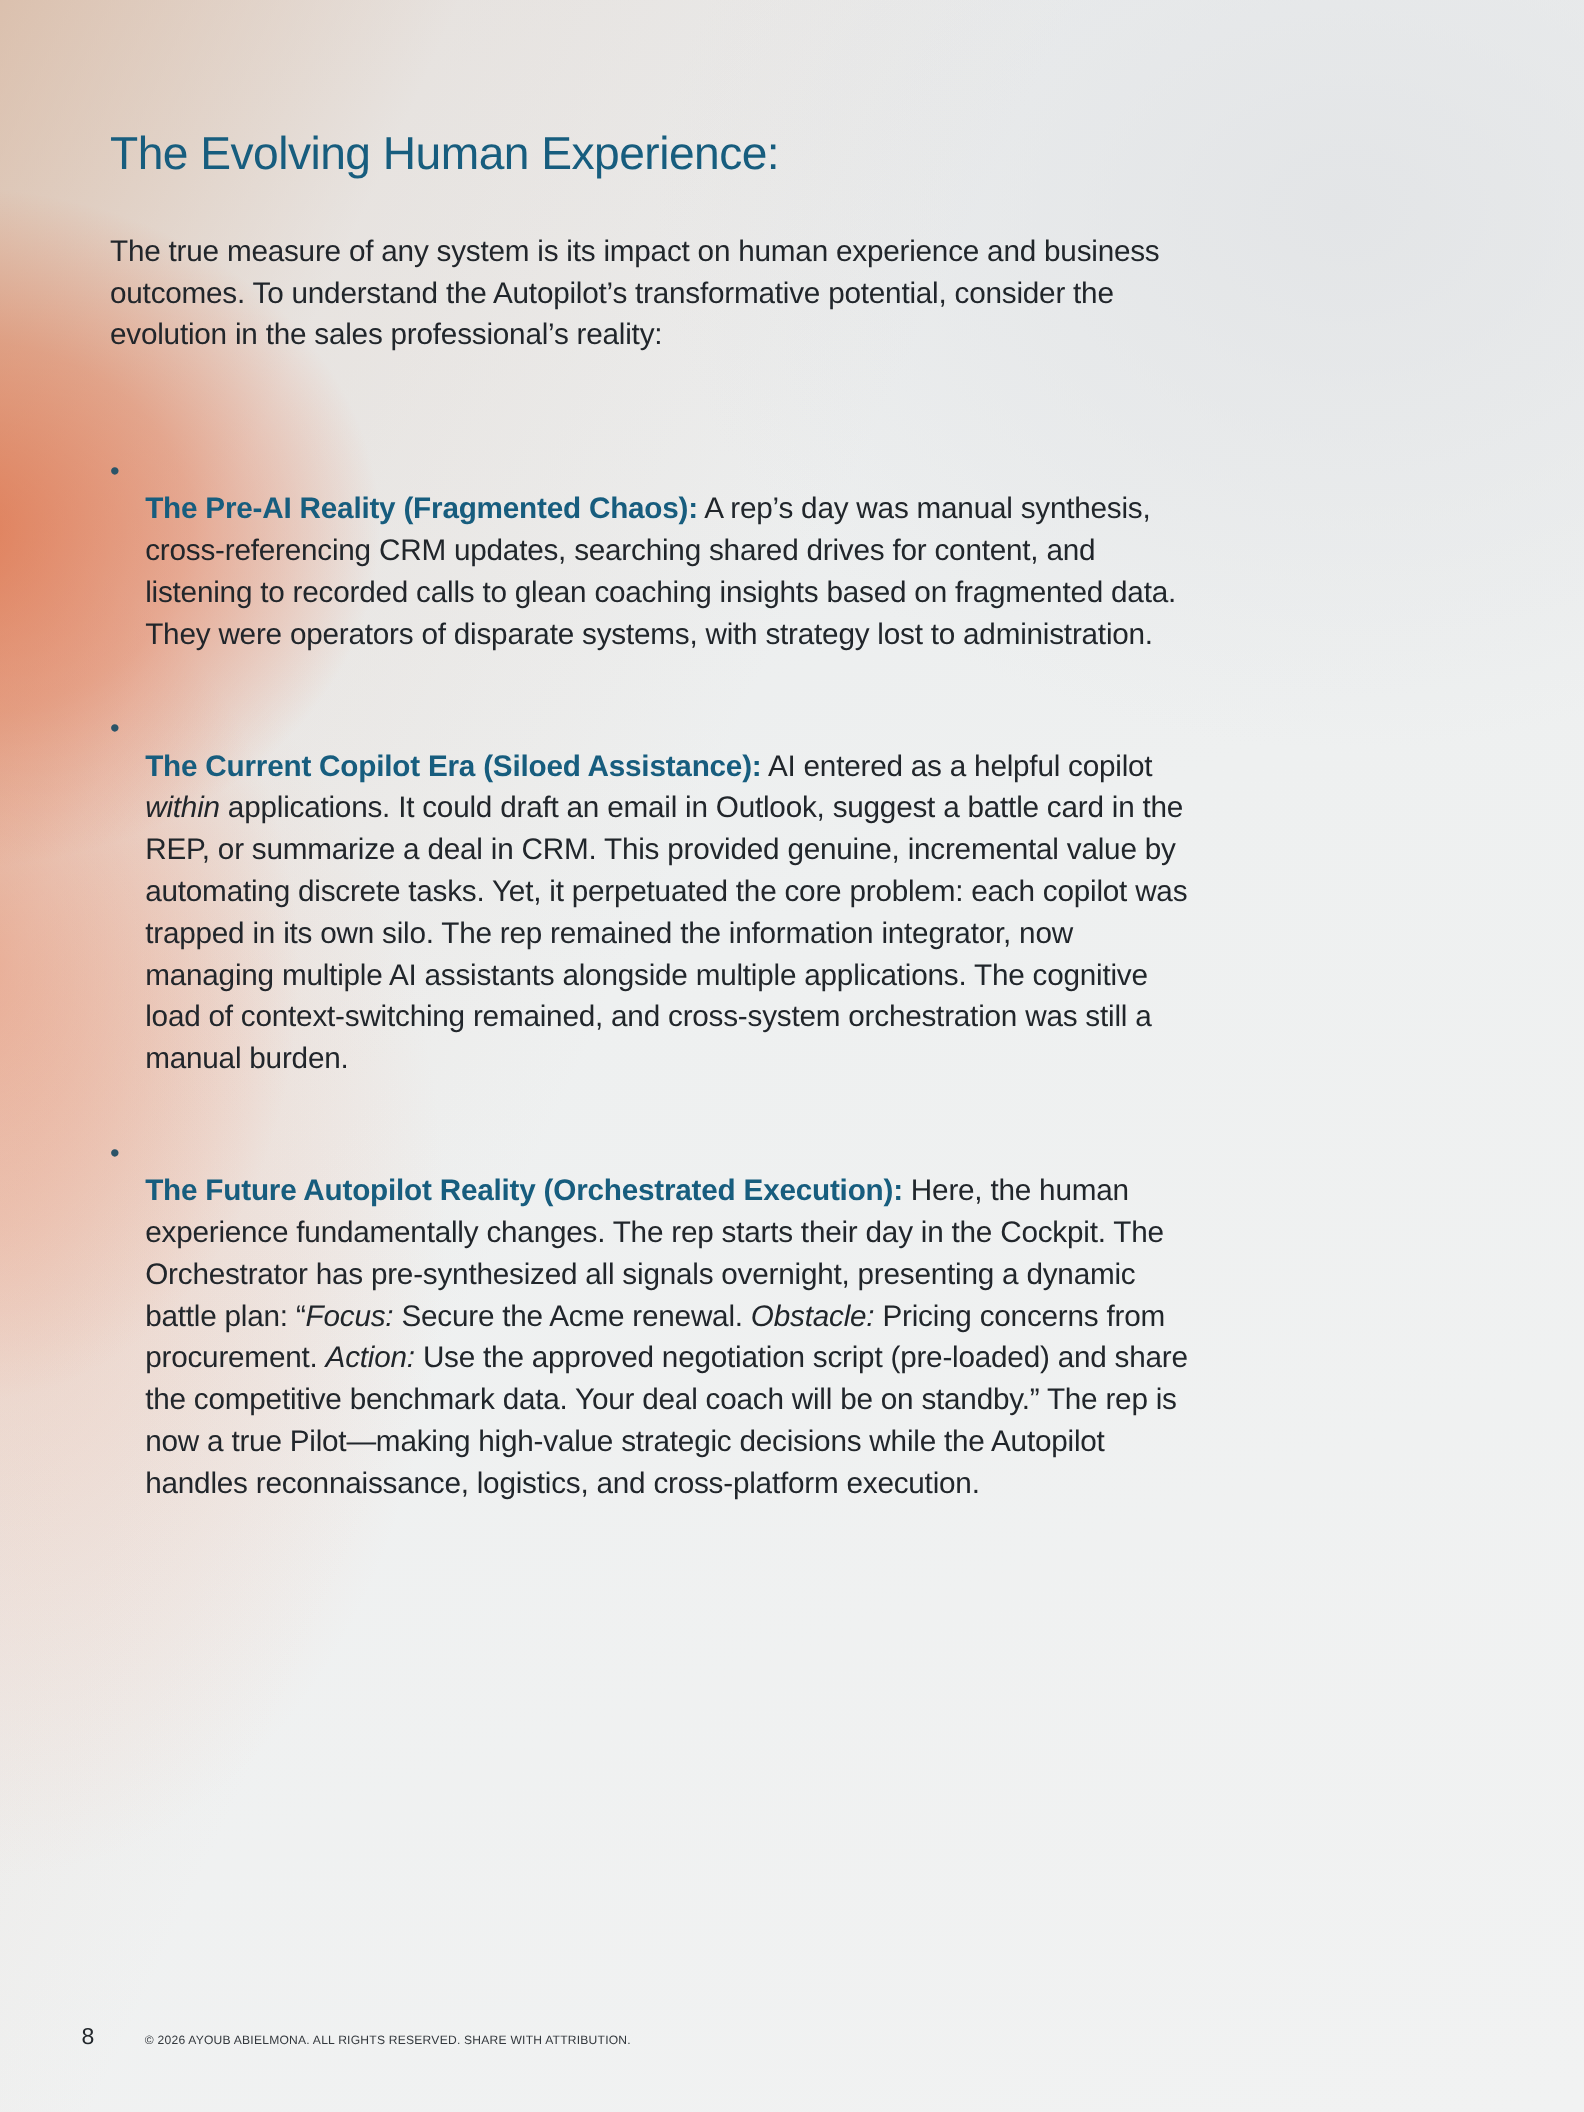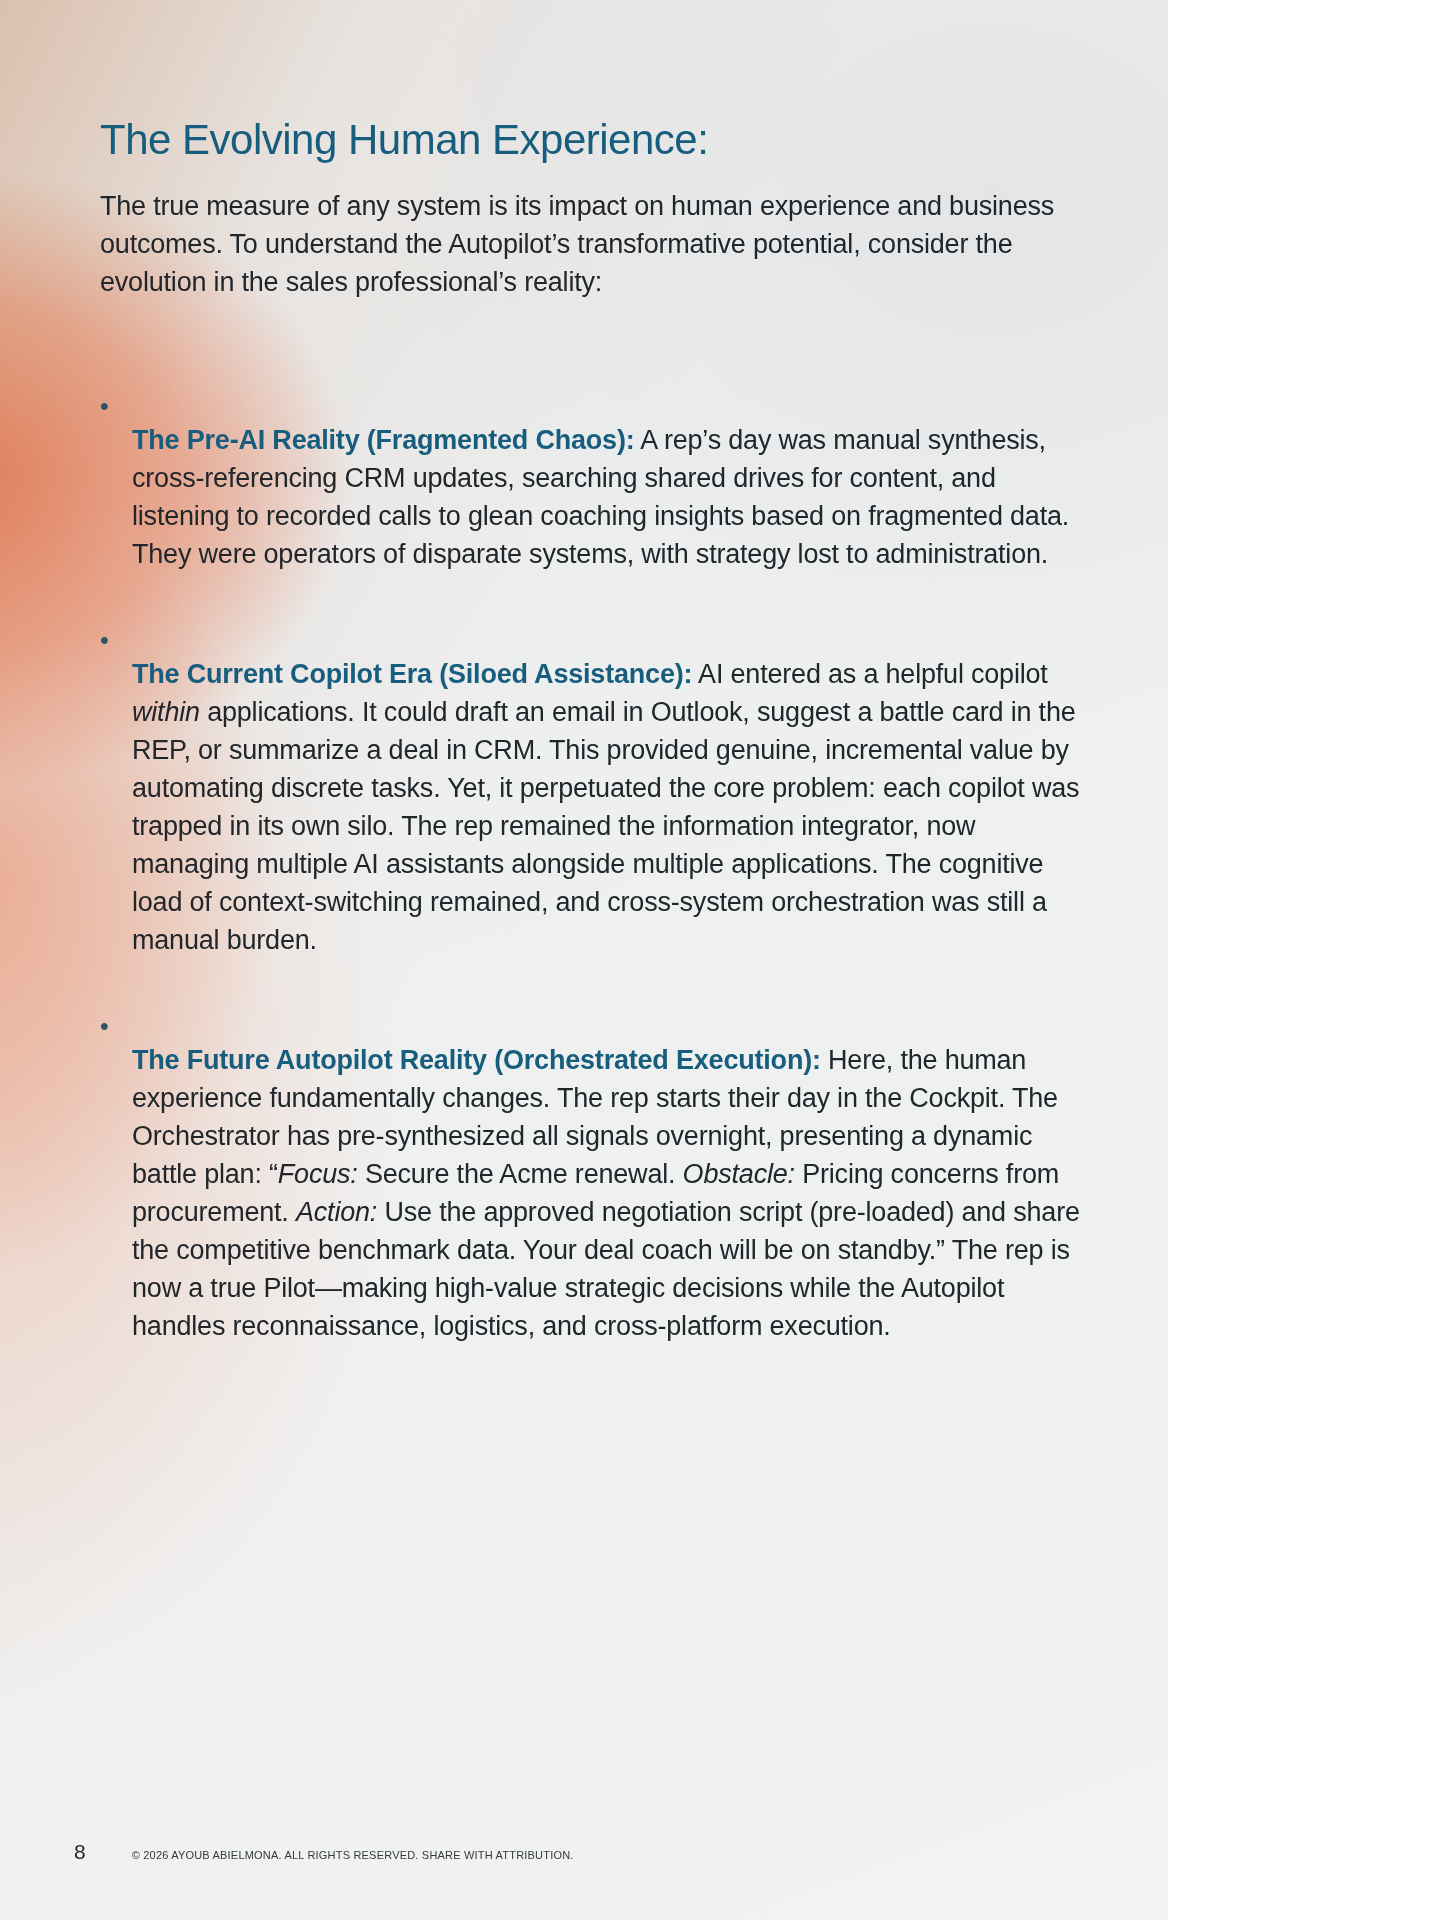--- a/index.html
+++ b/index.html
@@ -3,21 +3,21 @@
 <meta charset="utf-8">
 <style>
   * { margin: 0; padding: 0; box-sizing: border-box; }
   html, body { width: 1440px; height: 1920px; }
   body {
     font-family: "Liberation Sans", "DejaVu Sans", sans-serif;
     overflow: hidden;
   }
   .page {
     position: relative;
-    width: 1168px;
+    width: 1440px;
     height: 1920px;
     background:
       linear-gradient(115deg, rgba(205,150,112,0.50) 0%, rgba(222,200,185,0.25) 18%, rgba(236,237,238,0) 42%),
       radial-gradient(ellipse 540px 430px at -3% 25%, rgba(231,90,45,0.92) 0%, rgba(231,95,50,0.55) 40%, rgba(231,95,50,0) 72%),
       radial-gradient(ellipse 430px 560px at -2% 46%, rgba(236,125,85,0.60) 0%, rgba(236,125,85,0) 70%),
       radial-gradient(ellipse 520px 760px at 0% 58%, rgba(241,165,135,0.38) 0%, rgba(241,165,135,0) 78%),
       radial-gradient(ellipse 900px 700px at 85% 10%, rgba(226,228,230,0.9) 0%, rgba(238,240,241,0) 70%),
       linear-gradient(160deg, #e9ebec 0%, #eef0f0 45%, #f1f2f2 100%);
   }
   .content {
@@ -33,21 +33,21 @@
     line-height: 55px;
     letter-spacing: -0.5px;
   }
   .title-line2 {
     font-size: 42px;
     font-weight: 700;
     line-height: 55px;
     letter-spacing: -0.5px;
   }
   .intro {
-    margin-top: 20px;
+    margin-top: 42px;
     font-size: 27px;
     line-height: 38px;
     color: #21262b;
     letter-spacing: -0.2px;
   }
   .bullets {
     margin-top: 86px;
   }
   .bullet-item {
     display: flex;

